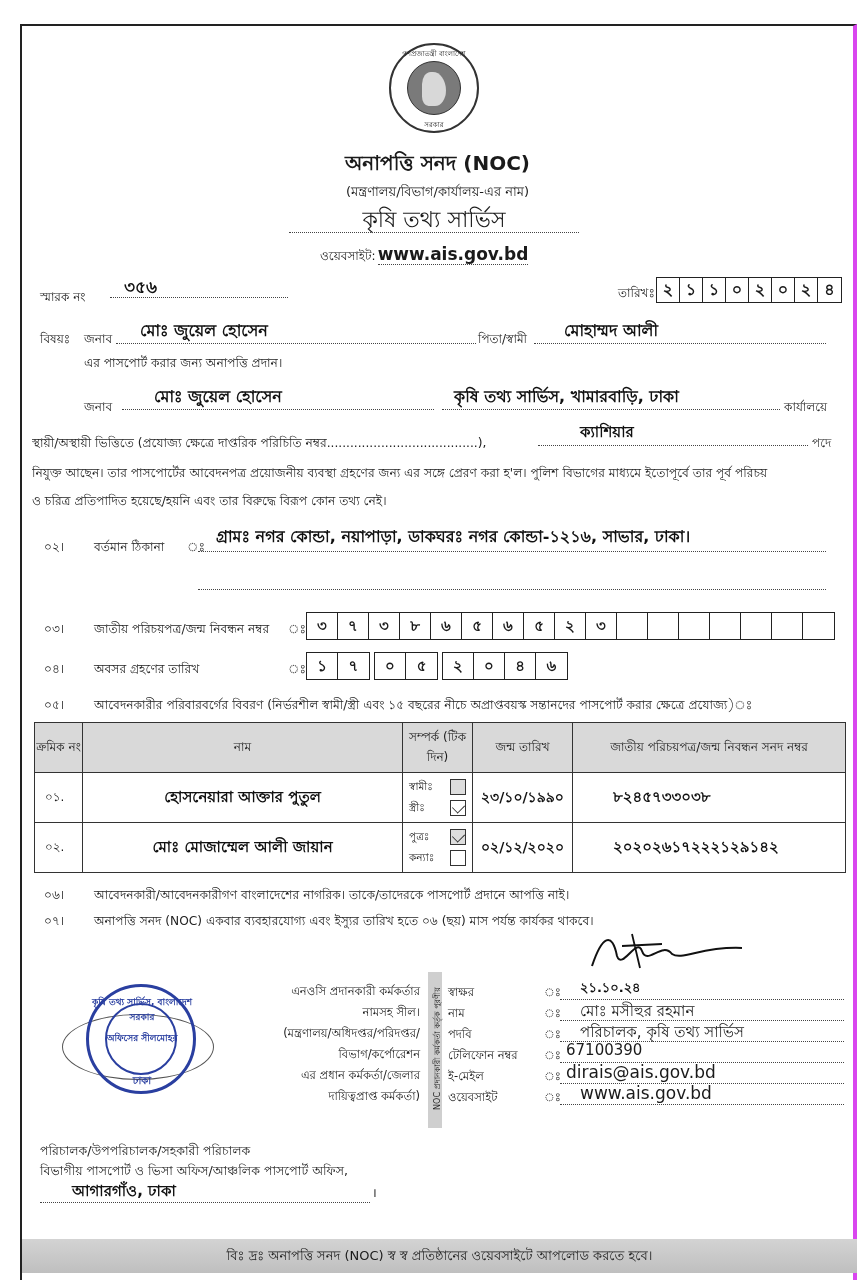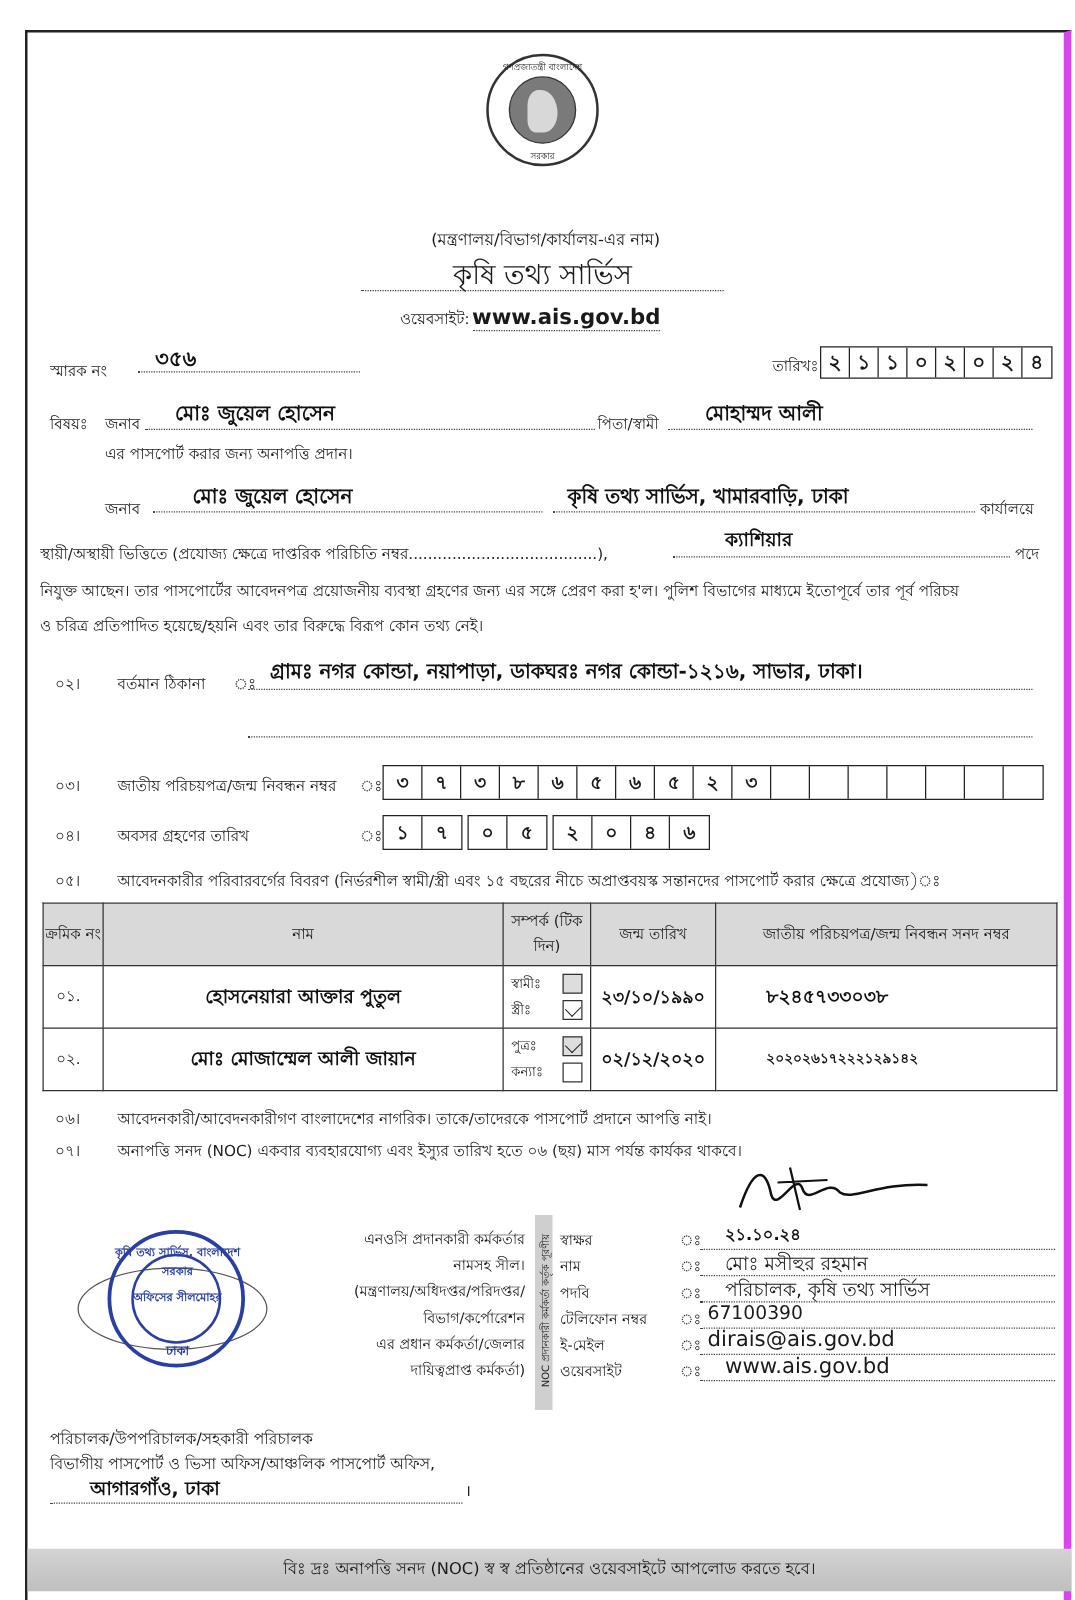--- a/index.html
+++ b/index.html
@@ -1,20 +1,20 @@
 <!DOCTYPE html>
 <html><head>
 <meta charset="utf-8">
 <style>
   * { box-sizing: border-box; margin: 0; padding: 0; }
   html, body { width: 860px; height: 1280px; background: #ffffff; overflow: hidden; }
   body { font-family: "DejaVu Sans", sans-serif; color: #1a1a1a; position: relative; }
   .page {
     position: absolute; left: 20px; top: 24px; width: 837px; height: 1256px;
-    border-left: 2px solid #222; border-top: 2.5px solid #222; border-right: 6px solid #d946ef;
+    border-left: 2px solid #222; border-top: 2.5px solid #222; border-right: 4px solid #d946ef;
   }
   .abs { position: absolute; }
   .dots { border-bottom: 1.5px dotted #444; }
   .hand { font-family: "DejaVu Sans", sans-serif; font-weight: 600; color: #111; }
   .lbl { font-size: 12px; color: #222; }
 
   
   .emblem { left: 367px; top: 17px; width: 90px; height: 90px; border-radius: 50%; border: 2px solid #333; }
   .emblem .inner { position:absolute; left:16px; top:16px; width:54px; height:54px; border-radius:50%; background:#7a7a7a; border:1.5px solid #333; }
   .emblem .map { position:absolute; left:14px; top:10px; width:24px; height:34px; background:#d8d8d8; border-radius: 40% 60% 50% 30%; }
@@ -73,20 +73,21 @@
 <div class="page">
 
   <div class="abs emblem">
     <div class="ring-top">গণপ্রজাতন্ত্রী বাংলাদেশ</div>
     <div class="inner">
         <div class="map"></div>
       </div>
     <div class="ring-bot">সরকার</div>
   </div>
 
+  <div class="abs title">অনাপত্তি সনদ (NOC)</div>
   <div class="abs subtitle">(মন্ত্রণালয়/বিভাগ/কার্যালয়-এর নাম)</div>
   <div class="abs org">কৃষি তথ্য সার্ভিস</div>
   <div class="abs org-dots dots"></div>
   <div class="abs website-row">
     <span>ওয়েবসাইট:</span><span class="website-val">www.ais.gov.bd</span>
   </div>
 
   <div class="abs lbl" style="left:18px; top:262px;">স্মারক নং</div>
   <div class="abs dots" style="left:88px; top:248px; width:178px; height:24px;">
     <span class="hand" style="position:absolute; left:14px; top:0; font-size:17px;">৩৫৬</span>
@@ -220,21 +221,21 @@
           <div class="rel-line">
               <span>পুত্রঃ</span>
               <span class="cbx grey checked"></span>
             </div>
           <div class="rel-line">
               <span>কন্যাঃ</span>
               <span class="cbx"></span>
             </div>
         </td>
         <td class="hand" style="text-align:center; font-size:14px;">০২/১২/২০২০</td>
-        <td class="hand" style="padding-left:40px; font-size:11px;">২০২০২৬১৭২২২১২৯১৪২</td>
+        <td class="hand" style="padding-left:40px; font-size:15px;">২০২০২৬১৭২২২১২৯১৪২</td>
       </tr>
     </tbody>
   </table>
 
   <div class="abs para" style="left:22px; top:860px;">০৬।</div>
   <div class="abs para" style="left:72px; top:860px; white-space:nowrap;">আবেদনকারী/আবেদনকারীগণ বাংলাদেশের নাগরিক। তাকে/তাদেরকে পাসপোর্ট প্রদানে আপত্তি নাই।</div>
   <div class="abs para" style="left:22px; top:886px;">০৭।</div>
   <div class="abs para" style="left:72px; top:886px; white-space:nowrap;">অনাপত্তি সনদ (NOC) একবার ব্যবহারযোগ্য এবং ইস্যুর তারিখ হতে ০৬ (ছয়) মাস পর্যন্ত কার্যকর থাকবে।</div>
 
   <div class="abs seal">

